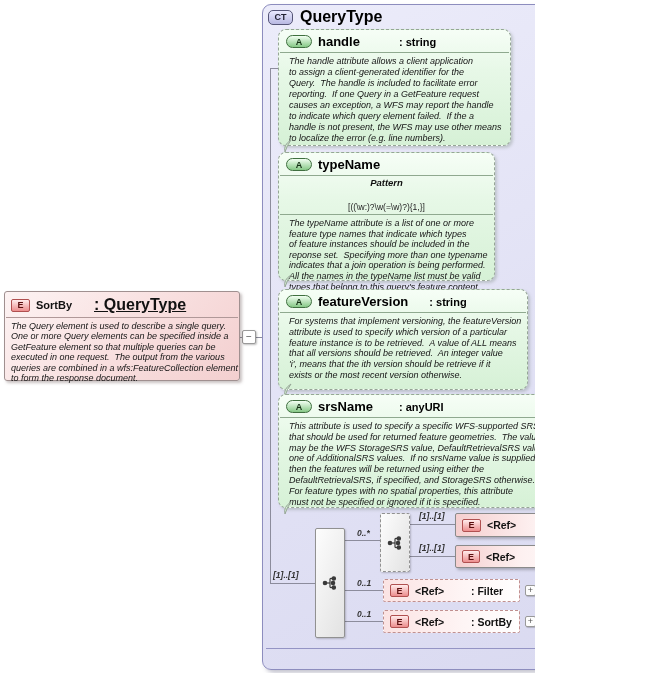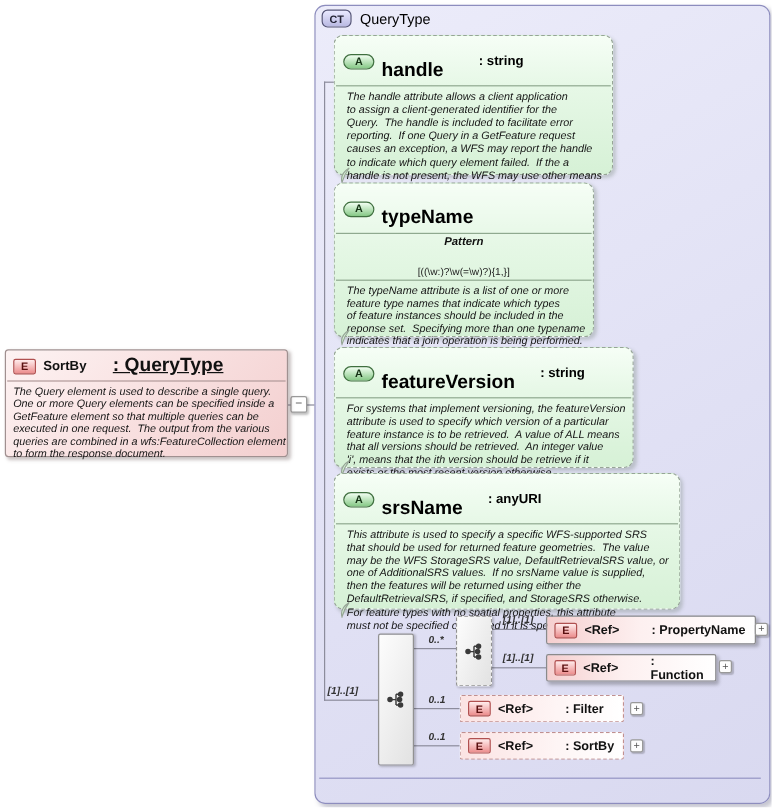--- a/index.html
+++ b/index.html
@@ -1,45 +1,45 @@
 <!DOCTYPE html>
 <html><head>
 <meta charset="utf-8">
 <style>
   html,body{margin:0;padding:0;background:#ffffff;}
-  #stage{position:relative;width:643px;height:673px;background:#ffffff;overflow:hidden;
+  #stage{position:relative;width:535px;height:673px;background:#ffffff;overflow:hidden;
          font-family:"Liberation Sans", sans-serif;color:#111;}
 
   
   .hline{position:absolute;height:1px;background:#8c8c9c;}
   .vline{position:absolute;width:1px;background:#8c8c9c;}
   .card{position:absolute;font-style:italic;font-weight:bold;font-size:8.5px;color:#333;white-space:nowrap;}
 
   
   .ct-box{position:absolute;left:262px;top:4px;width:378px;height:664px;
           background:linear-gradient(150deg,#ececfa 0%,#e0e0f4 60%,#d9d9f0 100%);
           border:1px solid #8d8dbe;border-radius:9px;
           box-shadow:3px 3px 4px rgba(90,90,120,0.35);}
   .ct-header{position:absolute;left:268px;top:8px;display:flex;align-items:center;gap:7px;}
-  .ct-title{font-weight:normal;font-size:12px;color:#000;}
+  .ct-title{font-weight:bold;font-size:16px;color:#000;}
   .badge{display:inline-flex;align-items:center;justify-content:center;
          font-weight:bold;box-sizing:border-box;font-style:normal;}
   .badge-ct{width:25px;height:15px;border-radius:5px;font-size:9px;color:#223;
             background:linear-gradient(#e9e9ff,#b9b9e2);border:1px solid #555577;}
   .badge-a{width:26px;height:13px;border-radius:7px;font-size:9px;color:#143014;
            background:linear-gradient(#f2fff2,#86c886);border:1px solid #3f6f3f;}
   .badge-e{width:19px;height:13px;border-radius:2px;font-size:9px;color:#5a1010;
            background:linear-gradient(#ffecec,#ec8d8d);border:1px solid #b05050;}
 
   
   .attr-box{position:absolute;border:1px dashed #96a596;border-radius:8px;
             background:linear-gradient(#f6fef6 0%,#e7f8e7 35%,#d6f1d6 100%);
             box-shadow:2px 2px 3px rgba(80,100,80,0.25);box-sizing:border-box;}
   .attr-title{display:flex;align-items:center;gap:6px;padding:4px 8px 3px 7px;}
-  .attr-name{font-weight:bold;font-size:16px;color:#000;min-width:60px;margin-top:16px;}
+  .attr-name{font-weight:bold;font-size:13px;color:#000;min-width:60px;}
   .attr-type{font-weight:bold;font-size:11px;color:#000;margin-left:15px;}
   .divider{border-top:1px solid #8fa98f;margin:0 1px;}
   .doc{padding:3px 6px 4px 10px;font-style:italic;font-size:9px;line-height:11px;
        color:#141414;white-space:pre;overflow:hidden;}
   .pattern-row{display:flex;align-items:center;padding:1px 8px 2px 8px;gap:14px;flex-direction:column;}
   .pattern-label{font-weight:bold;font-style:italic;font-size:9.5px;}
   .pattern-value{font-size:8.5px;font-style:normal;color:#222;}
   .tail{position:absolute;left:2px;bottom:-8px;}
 
   

